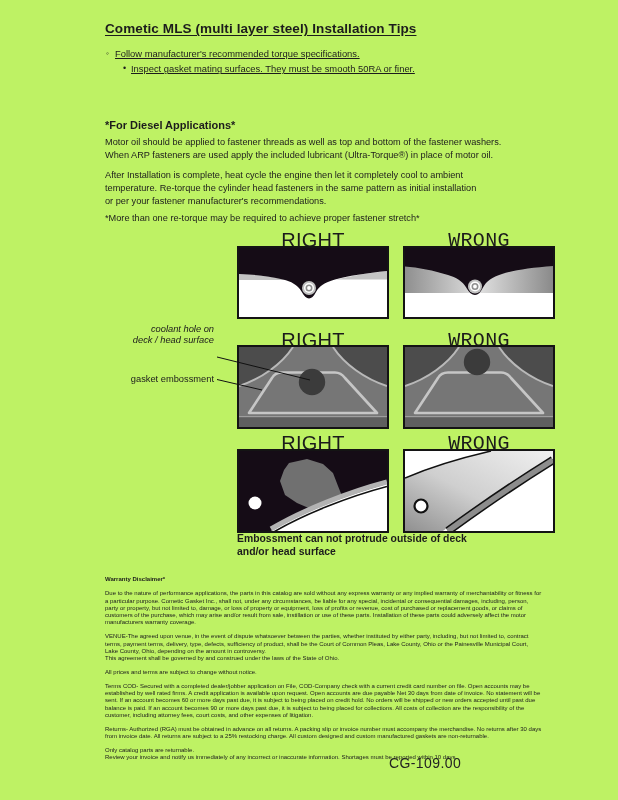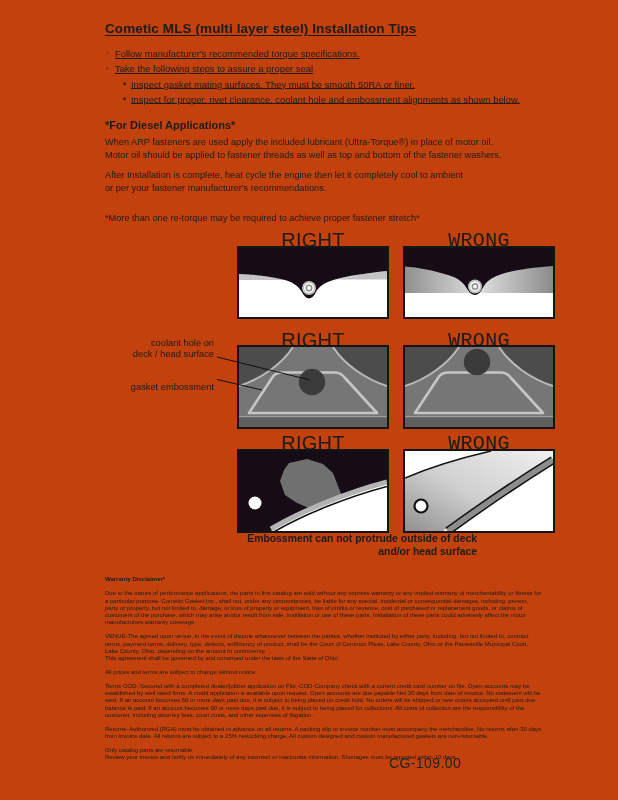--- a/index.html
+++ b/index.html
@@ -1,20 +1,20 @@
 <!DOCTYPE html>
 <html style="--ink: #1c1c1c; --diagram-dark: #150c16; --diagram-gray: #767676; --diagram-bore: #4c4c4c; --diagram-light-line: #c6c6c6;"><head>
 <meta charset="utf-8">
 <style>
   html,body{margin:0;padding:0;background:#e8e8e8;}
   .page{
     position:relative;
     width:618px;height:800px;
     margin:0 auto;
-    background:#c2410c;
+    background:#bef264;
     font-family:"Liberation Sans", sans-serif;
     color:var(--ink);
     overflow:hidden;
   }
   
   .title{
     position:absolute;left:105px;top:21px;
     font-size:13.5px;font-weight:bold;
     text-decoration:underline;
     text-underline-offset:2px;
@@ -55,27 +55,27 @@
   .box-r1,.box-r2,.box-r3{left:237px;}
   .box-w1,.box-w2,.box-w3{left:403px;}
   .fig-box svg{width:100%;height:100%;display:block;}
   .fig-caption{
     position:absolute;left:237px;
     font-size:10.4px;font-weight:bold;line-height:13px;
     white-space:nowrap;
   }
   .cap-1{top:319px;}
   .cap-2{top:428px;}
-  .cap-3{top:532px;width:240px;white-space:normal;text-align:right;}
+  .cap-3{top:532px;width:240px;white-space:normal;}
   .annot{
     position:absolute;left:100px;width:114px;
     text-align:right;font-size:9.3px;line-height:11px;
   }
-  .annot-coolant{top:338px;}
-  .annot-gasket{top:382px;}
+  .annot-coolant{top:324px;font-style:italic;}
+  .annot-gasket{top:374px;}
   .leader-svg{
     position:absolute;left:105px;top:330px;width:220px;height:70px;
     pointer-events:none;z-index:5;
   }
   
   .warranty{
     position:absolute;left:105px;top:576px;width:437px;
     font-size:6px;line-height:7.3px;
   }
   .warranty .w-head{font-weight:bold;margin:0 0 7px 0;}
@@ -90,38 +90,33 @@
 <body>
 
 <div class="page">
 
   <h1 class="title">Cometic MLS (multi layer steel) Installation Tips</h1>
 
   <div class="bullets">
     <div class="b-item">
       <span class="b-mark">◦</span><span>Follow manufacturer's recommended torque specifications.</span>
     </div>
-    <div class="b-item">
-      <span class="b-mark">◦</span><span>Take the following steps to assure a proper seal</span>
-    </div>
     <div class="b-item sub">
       <span class="b-mark">•</span><span>Inspect gasket mating surfaces.  They must be smooth 50RA or finer.</span>
     </div>
-    <div class="b-item sub">
-      <span class="b-mark">•</span><span>Inspect for proper, rivet clearance, coolant hole and embossment alignments as shown below.</span>
-    </div>
   </div>
 
   <div class="diesel-heading">*For Diesel Applications*</div>
   <div class="para para-1">
+    <div class="pline">Motor oil should be applied to fastener threads as well as top and bottom of the fastener washers.</div>
     <div class="pline">When ARP fasteners are used apply the included lubricant (Ultra-Torque®) in place of motor oil.</div>
-    <div class="pline">Motor oil should be applied to fastener threads as well as top and bottom of the fastener washers.</div>
   </div>
   <div class="para para-2">
     <div class="pline">After Installation is complete, heat cycle the engine then let it completely cool to ambient</div>
+    <div class="pline">temperature. Re-torque the cylinder head fasteners in the same pattern as initial installation</div>
     <div class="pline">or per your fastener manufacturer's recommendations.</div>
   </div>
   <div class="note-line">*More than one re-torque may be required to achieve proper fastener stretch*</div>
 
   <div class="fig-label lbl-r1">RIGHT</div>
   <div class="fig-label lbl-w1">WRONG</div>
 
   <div class="fig-box box-r1">
     <svg viewBox="0 0 148 69">
       <rect width="148" height="69" fill="#ffffff"></rect>

